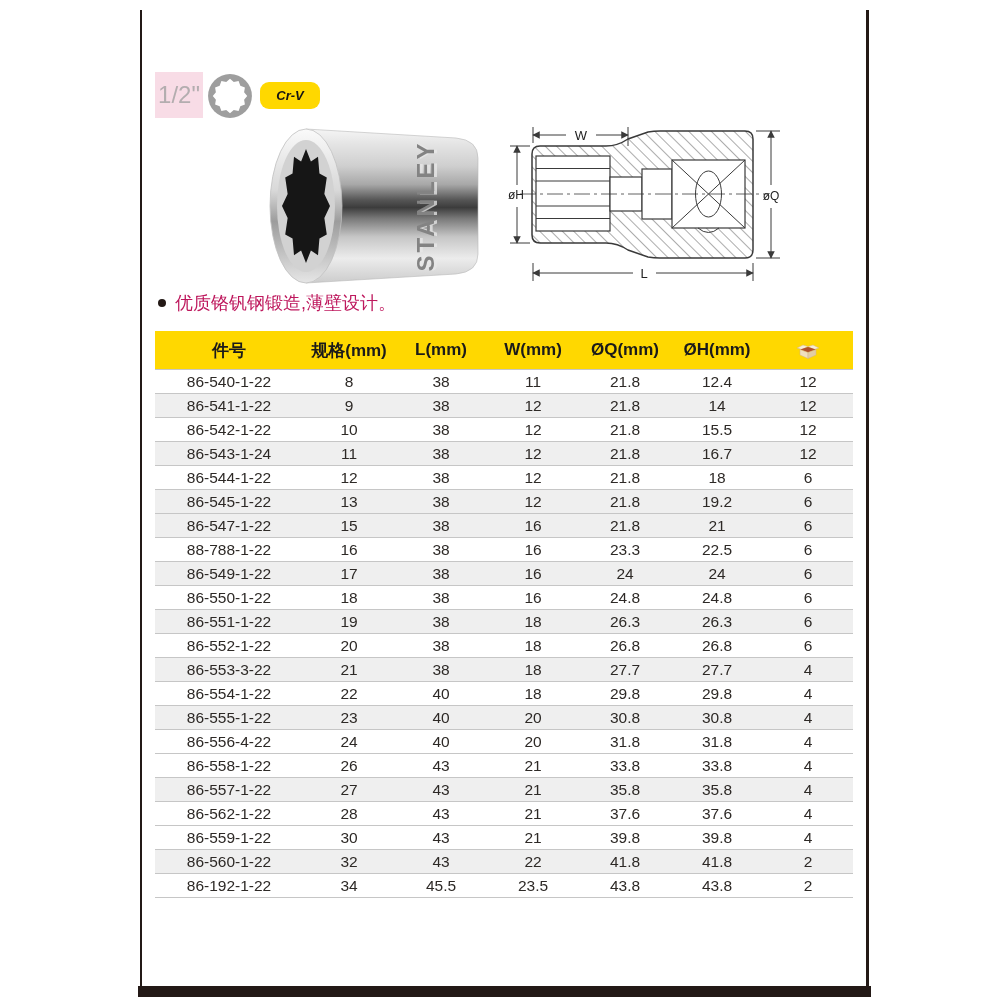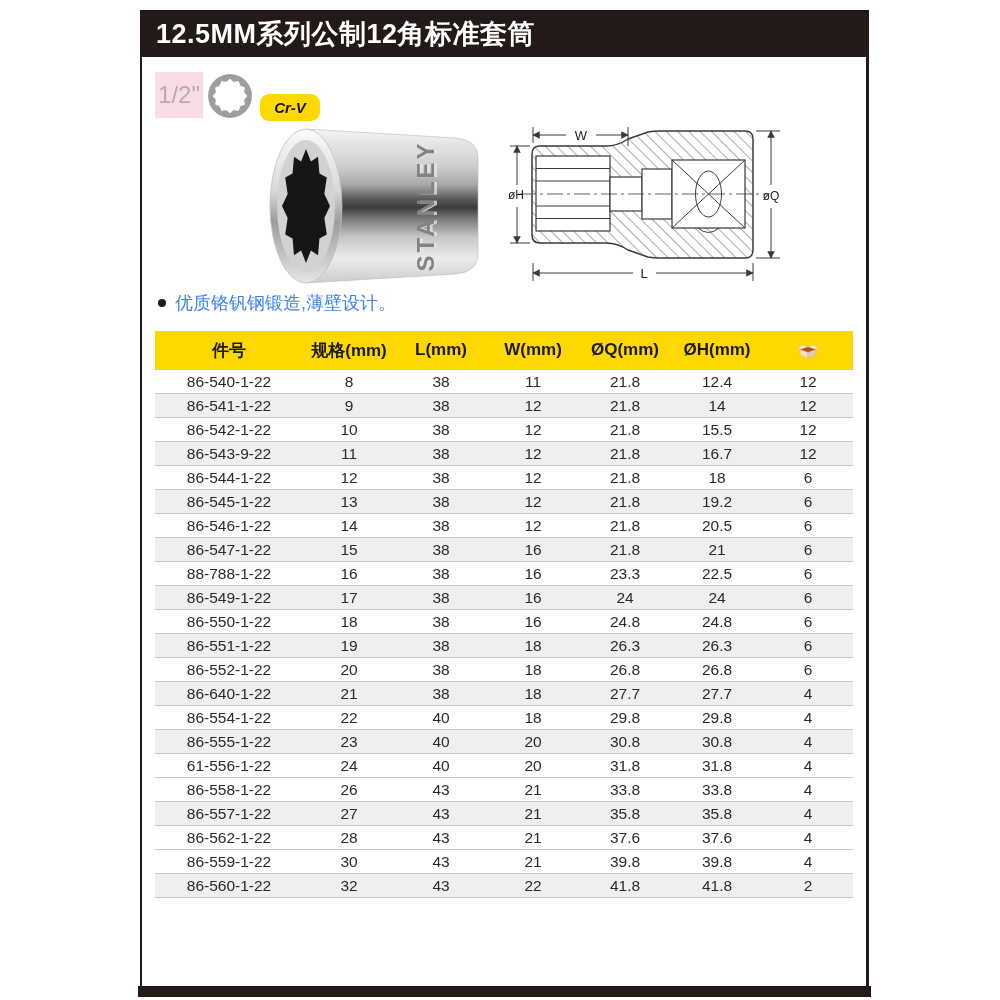--- a/index.html
+++ b/index.html
@@ -13,28 +13,28 @@
 
   
   .title-bar{position:absolute;left:141px;top:10px;width:725px;height:47px;background:#231916;display:flex;align-items:center;}
   .title-bar .t{color:#ffffff;font-size:27px;font-weight:bold;padding-left:15px;letter-spacing:0.5px;white-space:nowrap;}
 
   
   .badge-size{position:absolute;left:155px;top:72px;width:48px;height:46px;background:#f8dce6;color:#b3adaf;
     font-size:24px;display:flex;align-items:center;justify-content:center;}
   .socket-profile{position:absolute;left:206px;top:72px;width:48px;height:48px;}
   .badge-crv{position:absolute;left:260px;top:82px;width:60px;height:27px;background:#ffd800;border-radius:9px;
-    color:#141414;font-weight:bold;font-style:italic;font-size:15px;display:flex;align-items:center;justify-content:center;margin-top:12px;}
+    color:#141414;font-weight:bold;font-style:italic;font-size:13px;display:flex;align-items:center;justify-content:center;}
 
   
   .photo{position:absolute;left:268px;top:124px;width:232px;height:164px;}
   .drawing{position:absolute;left:500px;top:113px;width:285px;height:182px;}
 
   
-  .feature{position:absolute;left:158px;top:291px;display:flex;align-items:center;color:#3b82f6;font-size:18px;}
+  .feature{position:absolute;left:158px;top:291px;display:flex;align-items:center;color:#be185d;font-size:18px;}
   .feature .dot{width:8px;height:8px;border-radius:50%;background:#231916;margin-right:9px;flex:0 0 auto;}
 
   
   .table-wrap{position:absolute;left:155px;top:331px;width:698px;}
   table{border-collapse:separate;border-spacing:0;width:698px;table-layout:fixed;}
   thead th{background:#ffd800;height:30px;font-size:17px;font-weight:bold;color:#1a1a1a;text-align:center;
     border-bottom:1px solid #c6c6c6;padding:4px;}
   tbody td{height:23px;text-align:center;font-size:15.5px;color:#2d2926;border-bottom:1px solid #c6c6c6;
     padding:0;background:#ffffff;line-height:23px;white-space:nowrap;}
   tbody tr.alt td{background:#efefef;}
@@ -44,23 +44,20 @@
 </style>
 </head>
 <body>
 
 <div class="page">
 
   <div class="frame-left"></div>
   <div class="frame-right"></div>
   <div class="frame-bottom"></div>
 
-  <div class="title-bar">
-    <span class="t">12.5MM系列公制12角标准套筒</span>
-  </div>
 
   <div class="badge-size">
     <span>1/2"</span>
   </div>
 
   <svg class="socket-profile" viewBox="0 0 46 46">
     <circle cx="23" cy="23" r="21" fill="#9e9e9e"></circle>
     <polygon fill="#ffffff" points="39.50,23.00 36.52,26.62 37.29,31.25 32.90,32.90 31.25,37.29 26.62,36.52 23.00,39.50 19.38,36.52 14.75,37.29 13.10,32.90 8.71,31.25 9.48,26.62 6.50,23.00 9.48,19.38 8.71,14.75 13.10,13.10 14.75,8.71 19.38,9.48 23.00,6.50 26.62,9.48 31.25,8.71 32.90,13.10 37.29,14.75 36.52,19.38"></polygon>
   </svg>
 
@@ -210,21 +207,21 @@
           <tr>
             <td>86-542-1-22</td>
             <td>10</td>
             <td>38</td>
             <td>12</td>
             <td>21.8</td>
             <td>15.5</td>
             <td>12</td>
           </tr>
           <tr class="alt">
-            <td>86-543-9-22</td>
+            <td>86-543-1-24</td>
             <td>11</td>
             <td>38</td>
             <td>12</td>
             <td>21.8</td>
             <td>16.7</td>
             <td>12</td>
           </tr>
           <tr>
             <td>86-544-1-22</td>
             <td>12</td>
@@ -236,29 +233,20 @@
           </tr>
           <tr class="alt">
             <td>86-545-1-22</td>
             <td>13</td>
             <td>38</td>
             <td>12</td>
             <td>21.8</td>
             <td>19.2</td>
             <td>6</td>
           </tr>
-          <tr>
-            <td>86-546-1-22</td>
-            <td>14</td>
-            <td>38</td>
-            <td>12</td>
-            <td>21.8</td>
-            <td>20.5</td>
-            <td>6</td>
-          </tr>
           <tr class="alt">
             <td>86-547-1-22</td>
             <td>15</td>
             <td>38</td>
             <td>16</td>
             <td>21.8</td>
             <td>21</td>
             <td>6</td>
           </tr>
           <tr>
@@ -300,21 +288,21 @@
           <tr>
             <td>86-552-1-22</td>
             <td>20</td>
             <td>38</td>
             <td>18</td>
             <td>26.8</td>
             <td>26.8</td>
             <td>6</td>
           </tr>
           <tr class="alt">
-            <td>86-640-1-22</td>
+            <td>86-553-3-22</td>
             <td>21</td>
             <td>38</td>
             <td>18</td>
             <td>27.7</td>
             <td>27.7</td>
             <td>4</td>
           </tr>
           <tr>
             <td>86-554-1-22</td>
             <td>22</td>
@@ -327,21 +315,21 @@
           <tr class="alt">
             <td>86-555-1-22</td>
             <td>23</td>
             <td>40</td>
             <td>20</td>
             <td>30.8</td>
             <td>30.8</td>
             <td>4</td>
           </tr>
           <tr>
-            <td>61-556-1-22</td>
+            <td>86-556-4-22</td>
             <td>24</td>
             <td>40</td>
             <td>20</td>
             <td>31.8</td>
             <td>31.8</td>
             <td>4</td>
           </tr>
           <tr>
             <td>86-558-1-22</td>
             <td>26</td>
@@ -380,17 +368,26 @@
           </tr>
           <tr class="alt">
             <td>86-560-1-22</td>
             <td>32</td>
             <td>43</td>
             <td>22</td>
             <td>41.8</td>
             <td>41.8</td>
             <td>2</td>
           </tr>
+          <tr>
+            <td>86-192-1-22</td>
+            <td>34</td>
+            <td>45.5</td>
+            <td>23.5</td>
+            <td>43.8</td>
+            <td>43.8</td>
+            <td>2</td>
+          </tr>
         </tbody>
     </table>
   </div>
 
 </div>
 
 </body></html>

